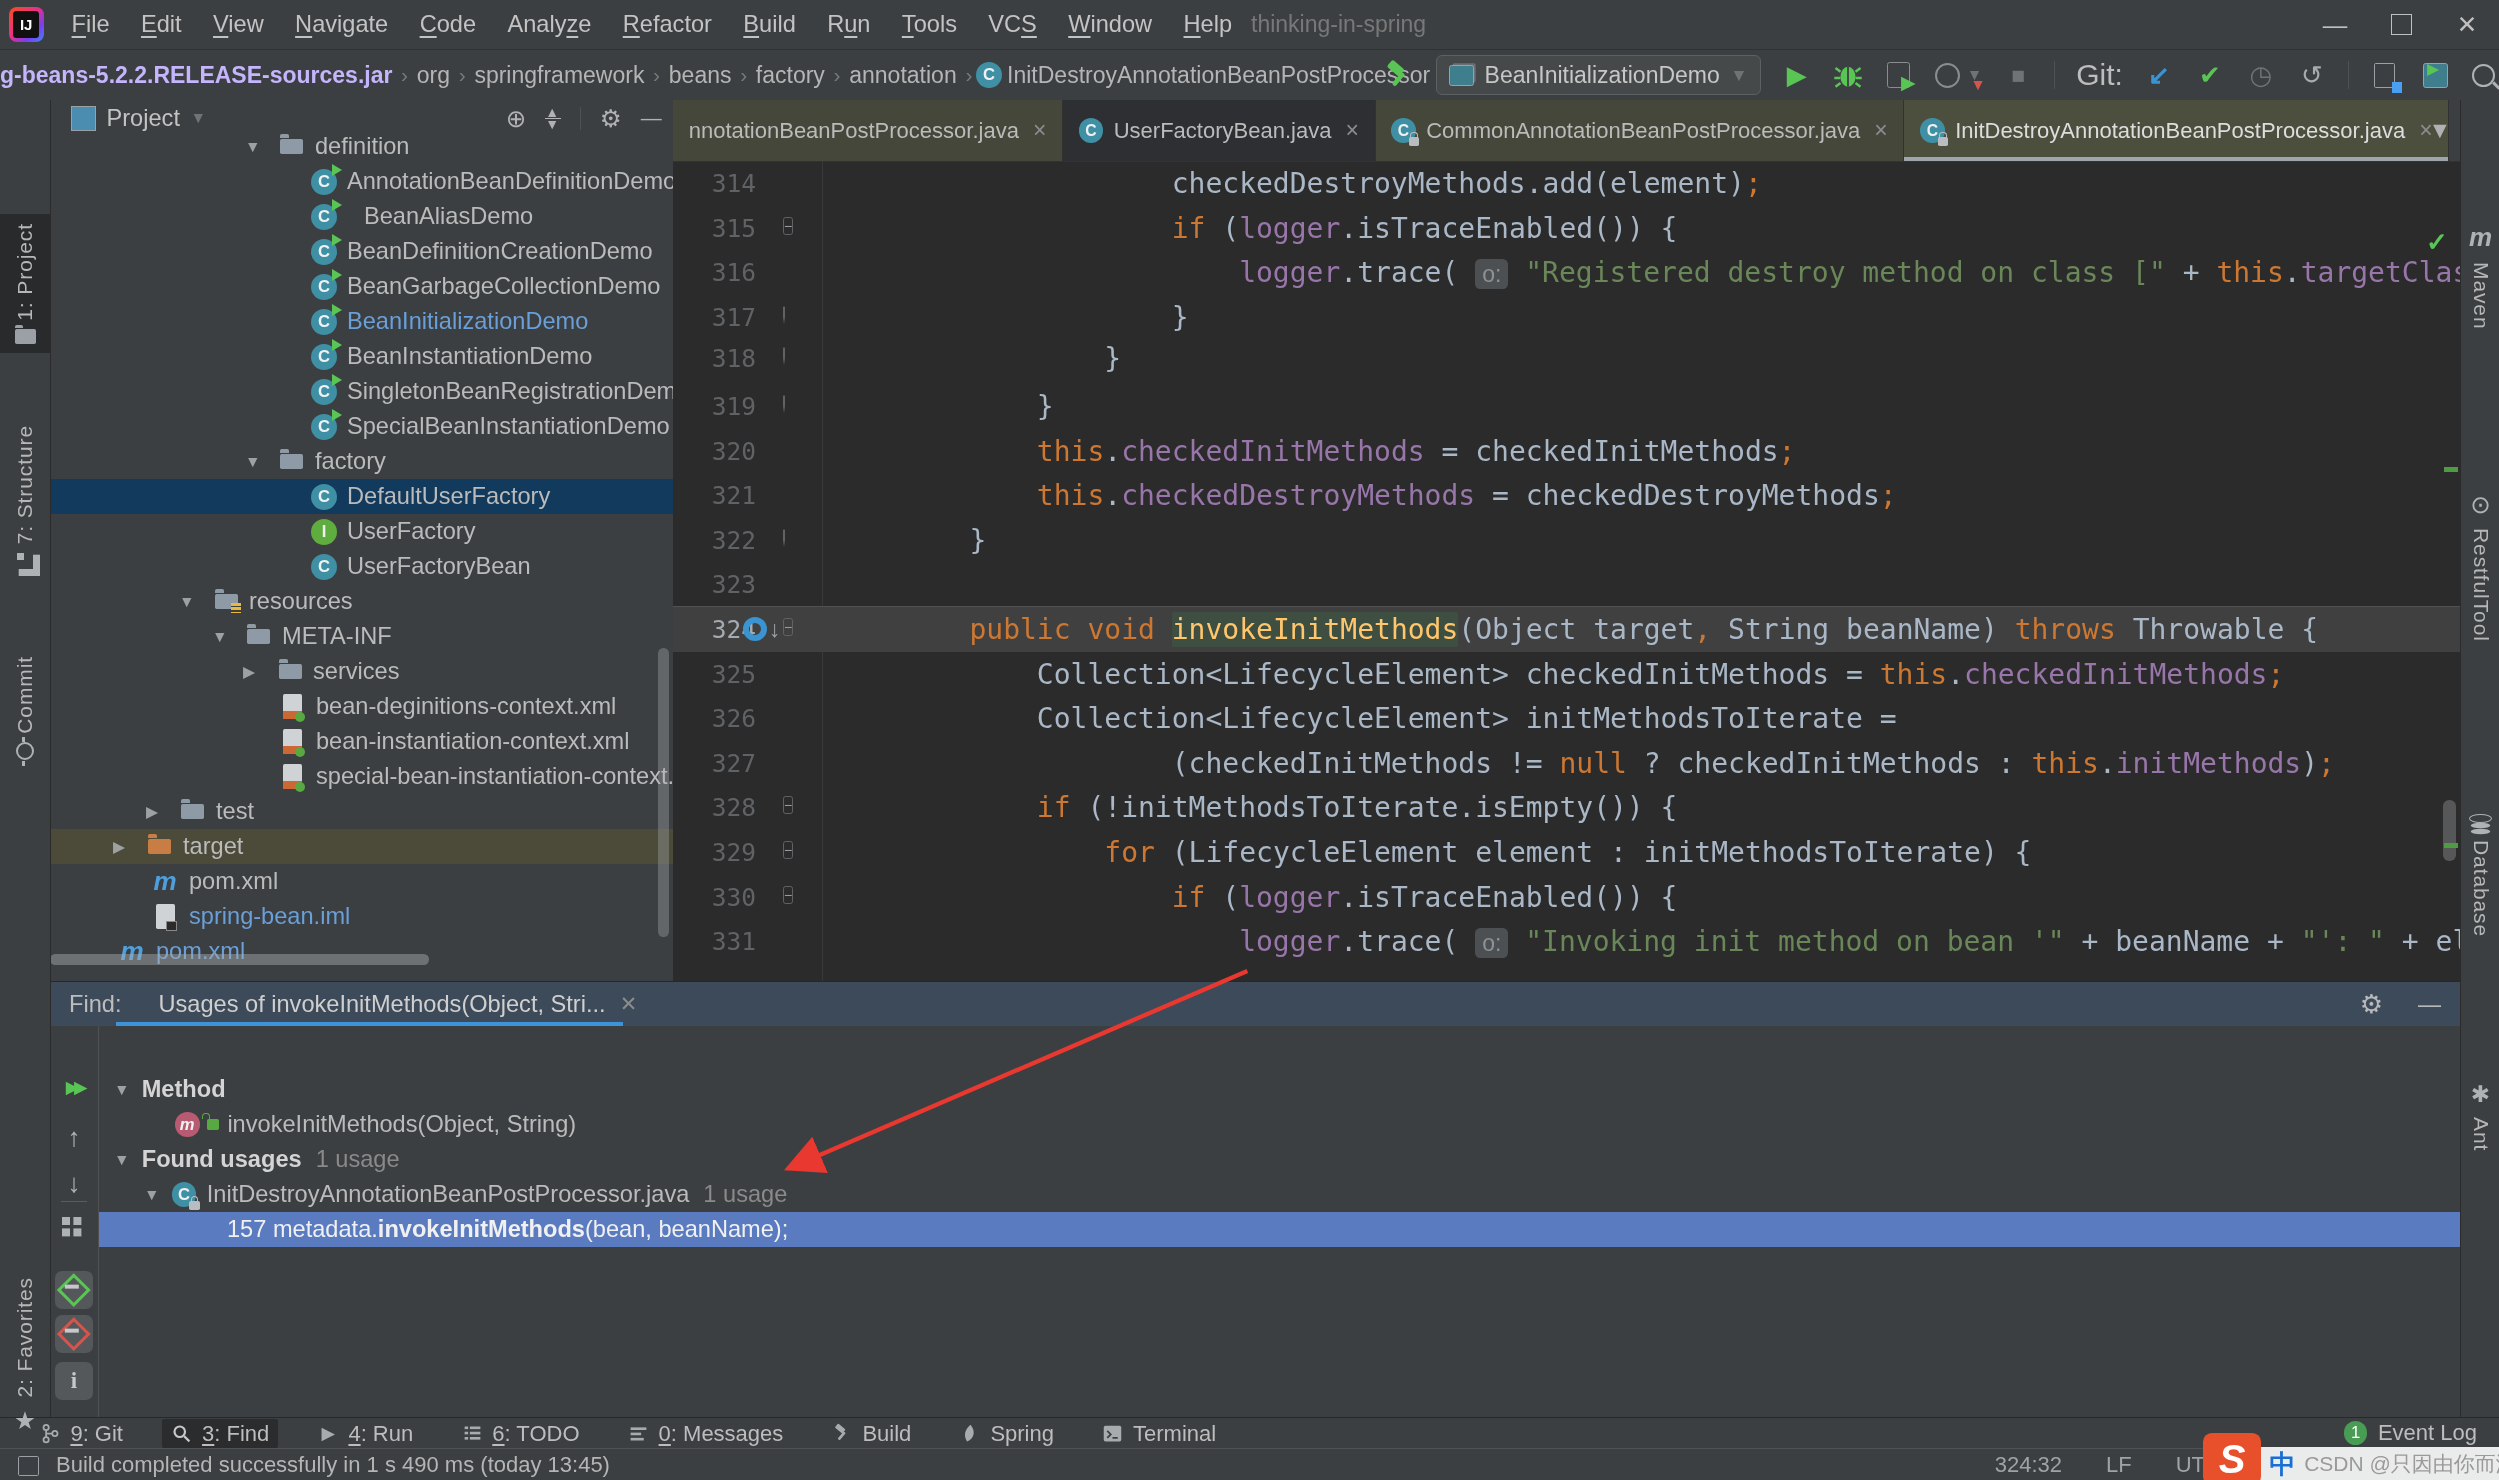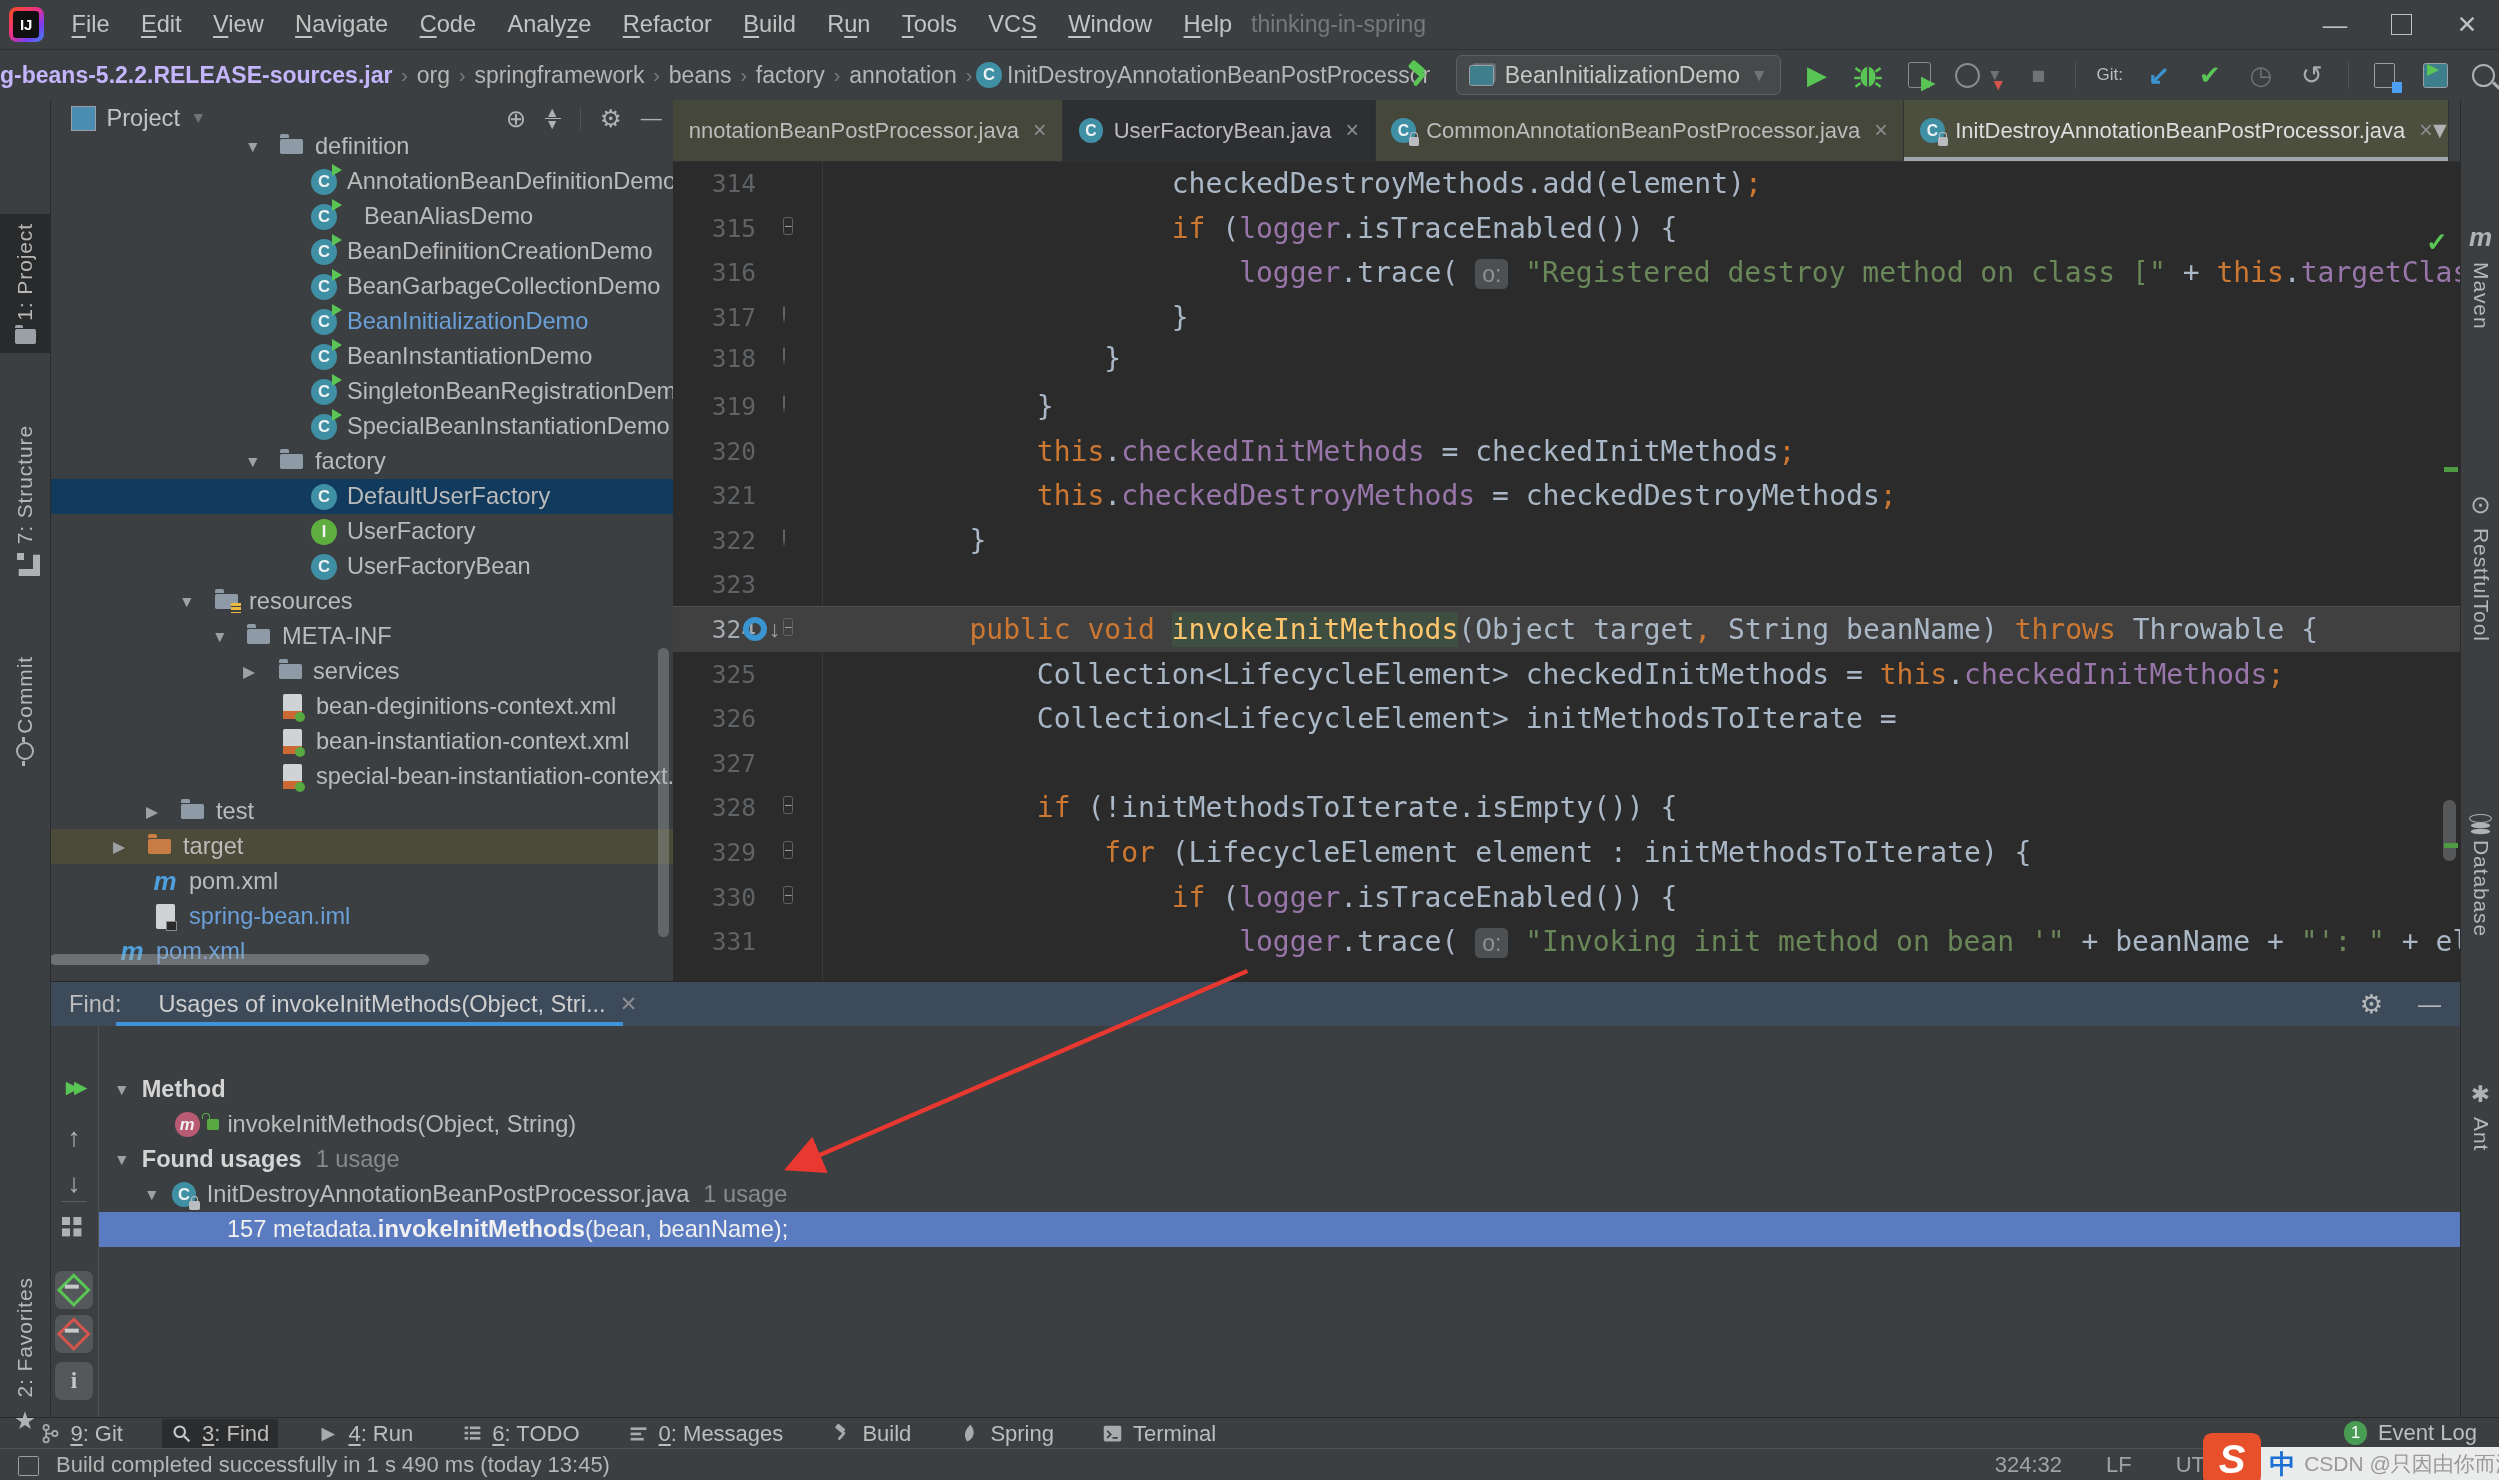--- a/index.html
+++ b/index.html
@@ -220,21 +220,21 @@
         <span style="width:21px;height:24.5px;border:1.7px solid #8a8d8f;border-radius:2.6px;display:inline-block;"></span>
         <span class="green" style="position:absolute;right:-1.7px;bottom:-1.7px;font-size:19px;">▶</span>
       </span>
     <span class="tbicon" style="position:relative;">
         <span style="width:21px;height:21px;border:2.6px solid #8a8d8f;border-radius:50%;display:inline-block;"></span>
         <span style="position:absolute;right:-3.5px;bottom:-1.7px;color:#d4554e;font-size:15.7px;">▼</span>
         <span class="dim" style="font-size:15.7px;margin-left:7px;">▼</span>
       </span>
     <span class="tbicon" style="color:#6f7375;font-size:23px;">■</span>
     <span class="vsep"></span>
-    <span style="font-size:17px;color:#bdbdbd;">Git:</span>
+    <span style="font-size:30px;color:#bdbdbd;">Git:</span>
     <span class="tbicon blue" style="font-weight:bold;">↙</span>
     <span class="tbicon green">✔</span>
     <span class="tbicon dim">◷</span>
     <span class="tbicon" style="color:#a7abae;">↺</span>
     <span class="vsep"></span>
     <span class="tbicon" style="position:relative;">
         <span style="width:19px;height:23px;border:1.7px solid #9aa0a6;border-radius:1.7px;display:inline-block;"></span>
         <span style="position:absolute;right:-2.6px;bottom:0;width:10.5px;height:10.5px;background:#4a9ff0;"></span>
       </span>
     <span class="tbicon" style="position:relative;">
@@ -538,20 +538,21 @@
         <div class="cline" style="top: 491px;">
           <span class="ln">325</span>
           <span class="ctext"><span>        Collection&lt;LifecycleElement&gt; checkedInitMethods = </span><span class="k">this</span><span>.</span><span class="f">checkedInitMethods</span><span class="o">;</span></span>
         </div>
         <div class="cline" style="top: 535px;">
           <span class="ln">326</span>
           <span class="ctext"><span>        Collection&lt;LifecycleElement&gt; initMethodsToIterate =</span></span>
         </div>
         <div class="cline" style="top: 580px;">
           <span class="ln">327</span>
+          <span class="ctext"><span>                (checkedInitMethods != </span><span class="k">null</span><span> ? checkedInitMethods : </span><span class="k">this</span><span>.</span><span class="f">initMethods</span><span>)</span><span class="o">;</span></span>
         </div>
         <div class="cline" style="top: 624px;">
           <span class="ln">328</span>
           <span class="fold"><span class="fstart">−</span></span>
           <span class="ctext"><span>        </span><span class="k">if</span><span> (!initMethodsToIterate.isEmpty()) {</span></span>
         </div>
         <div class="cline" style="top: 669px;">
           <span class="ln">329</span>
           <span class="fold"><span class="fstart">−</span></span>
           <span class="ctext"><span>            </span><span class="k">for</span><span> (LifecycleElement element : initMethodsToIterate) {</span></span>

